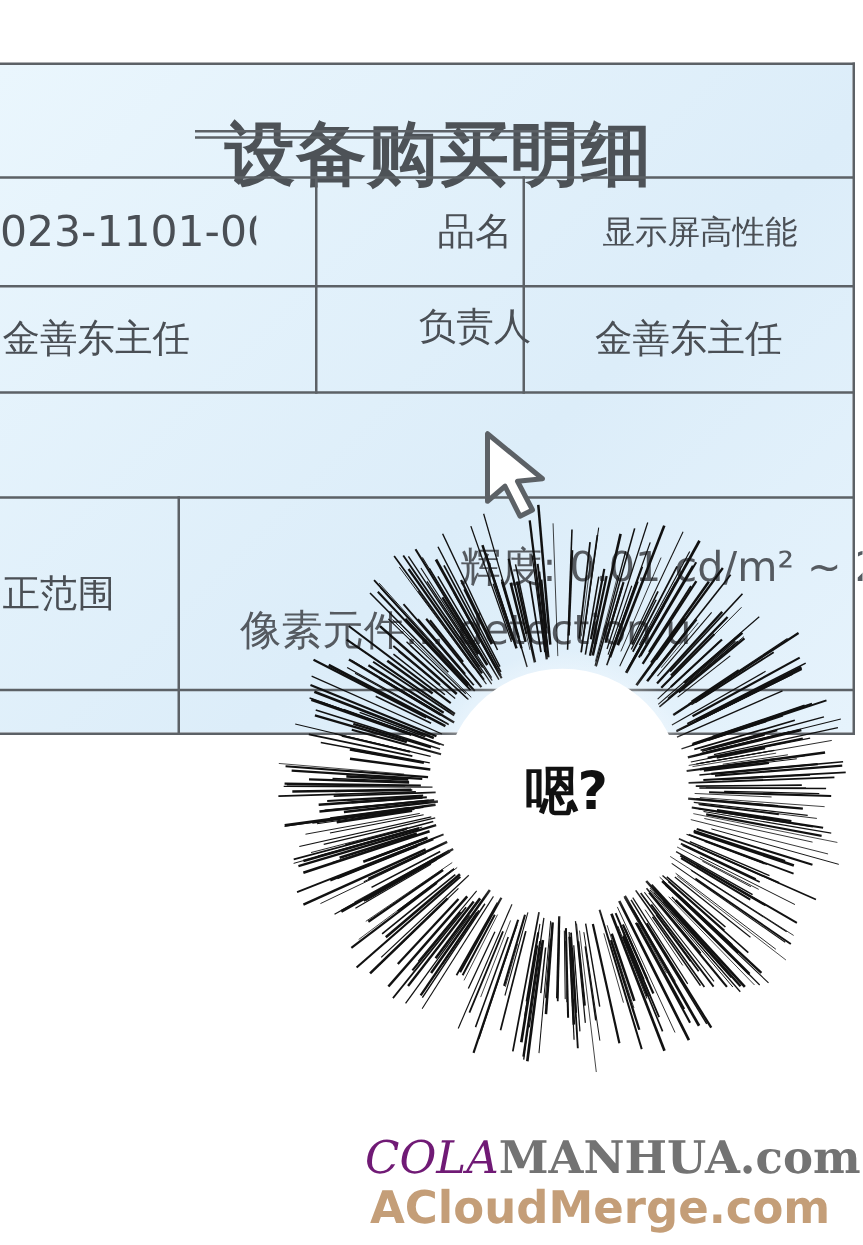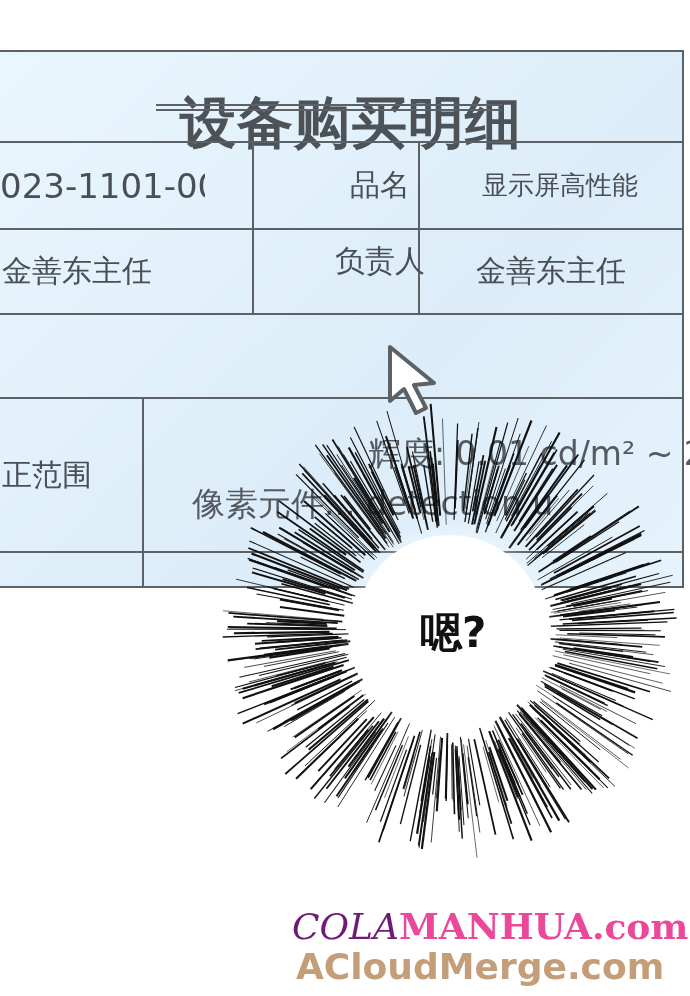--- a/index.html
+++ b/index.html
@@ -18,21 +18,21 @@
   .c1 { font-size:34px; }
   .lbl { font-size:30px;margin-left:44px; }
   .val-sm { font-size:26px; }
   .val-md { font-size:30px; }
   .spec { position:absolute; font-size:33px; white-space:nowrap; color:#555a60; }
   .cursor { position:absolute; left:386px; top:343px; width:60px; height:76px; }
   .burst { position:absolute; left:220px; top:400px; width:460px; height:460px; }
   .exclaim { position:absolute; left:420px; top:605px; font-size:42px; color:#111; font-weight:bold; }
   .wm1 { position:absolute; left:292px; top:905px; font-size:36px; white-space:nowrap; font-family:"DejaVu Serif", serif; }
   .wm1 .a { color:#701a75; font-style:italic; }
-  .wm1 .b { color:#ec4899; font-weight:bold; }
+  .wm1 .b { color:#737373; font-weight:bold; }
   .wm2 { position:absolute; left:296px; top:946px; font-size:36px; font-weight:bold; color:#c49e78; white-space:nowrap; font-family:"DejaVu Sans", sans-serif; }
 </style>
 </head>
 <body>
 
 <div class="doc">
   <div class="title">
     <div class="title-text">设备购买明细</div>
     <div class="title-ul1"></div>
     <div class="title-ul2"></div>

